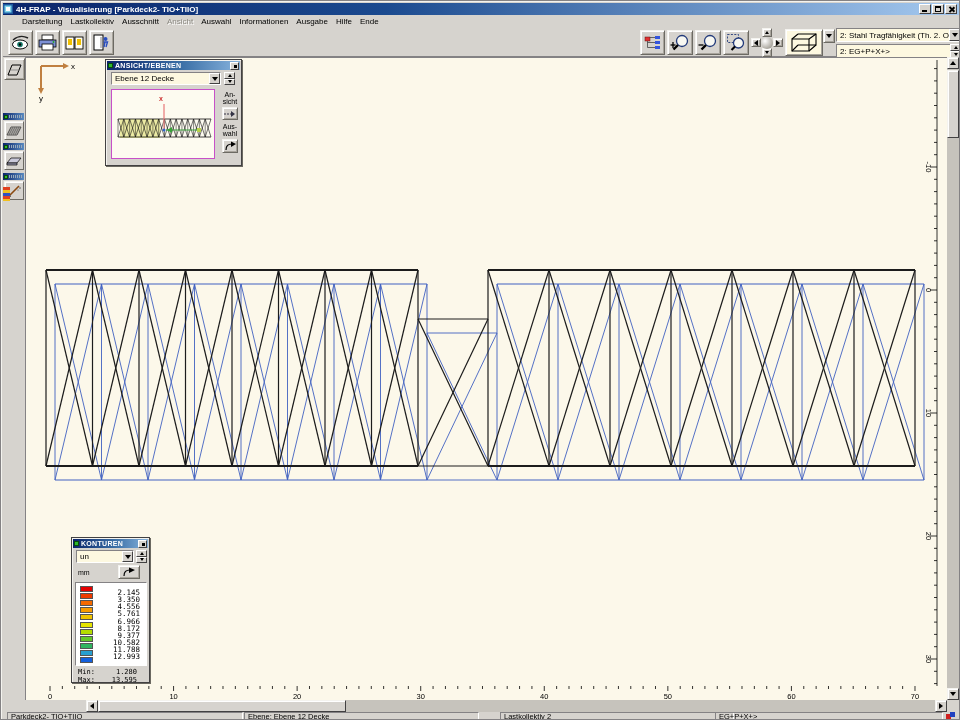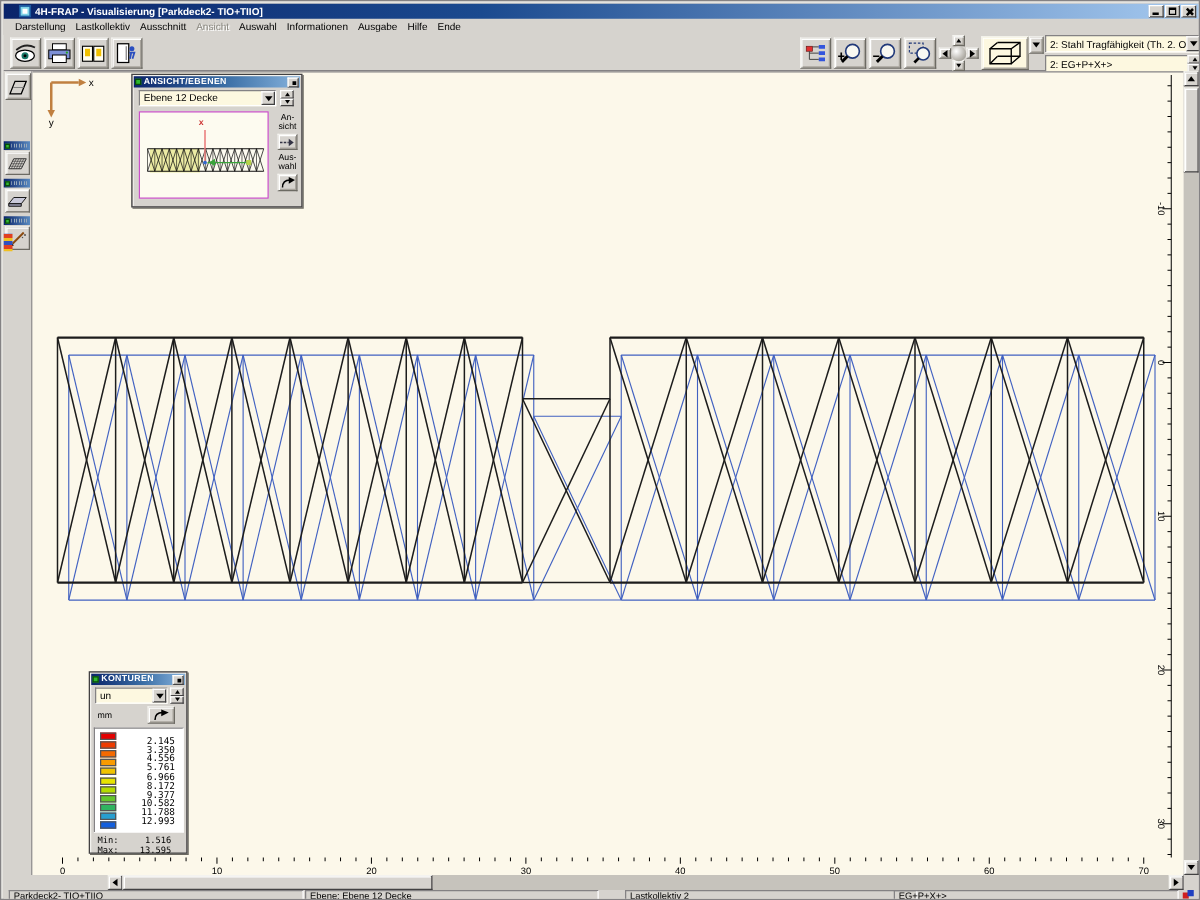--- a/index.html
+++ b/index.html
@@ -4,33 +4,33 @@
 <style>
   * { box-sizing: border-box; margin: 0; padding: 0; }
   html,body { width:960px; height:720px; overflow:hidden; }
   body { position:relative; background:#d6d3ce; font-family:"Liberation Sans",sans-serif; color:#000;
          border:1px solid #848284; box-shadow:inset 1px 1px 0 #f4f3ef; }
   .abs { position:absolute; }
 
   
   .titlebar { left:2px; top:2px; width:956px; height:12px;
     background:linear-gradient(90deg,#0a246a 0%,#1b4a8f 40%,#a6caf0 100%);
-    color:#fff; font-size:8px; font-weight:bold; display:flex; align-items:center; padding-left:12px; }
+    color:#fff; font-size:8px; font-weight:bold; display:flex; align-items:center; padding-left:0; }
   .titlebar .ttl { margin-left:3px; white-space:nowrap; }
   .cap-btns { position:absolute; right:2px; top:1px; display:flex; }
   .cap-btn { width:12px; height:10px; margin-left:1px; background:#d6d3ce;
     border:1px solid; border-color:#fff #424142 #424142 #fff; position:relative; }
   .cap-btn i { position:absolute; background:#000; }
   .g-min i { left:2px; bottom:1px; width:5px; height:2px; }
   .g-max i { left:2px; top:1px; width:6px; height:6px; background:none; border:1px solid #000; border-top-width:2px; }
   .g-cls i.a { left:5px; top:1px; width:1.5px; height:7px; transform:rotate(45deg); }
   .g-cls i.b { left:5px; top:1px; width:1.5px; height:7px; transform:rotate(-45deg); }
 
   .menubar { left:2px; top:14px; width:956px; height:12px; display:flex; align-items:center;
-    font-size:8px; padding-left:5px; }
+    font-size:8px; padding-left:15px; }
   .menu-item { padding:1px 4px; white-space:nowrap; }
   .menu-item.disabled { color:#8a8880; text-shadow:1px 1px 0 #fff; }
 
   .toolbar { left:2px; top:26px; width:956px; height:30px; border-bottom:1px solid #848284;
     box-shadow:0 1px 0 #f4f3ef; }
   .tbtn { position:absolute; background:#d6d3ce; border:1px solid; border-color:#f4f3ef #6c6a63 #6c6a63 #f4f3ef;
     box-shadow:inset 1px 1px 0 #fff, inset -1px -1px 0 #a8a49c; display:flex; align-items:center; justify-content:center; }
   .combo { position:absolute; background:#fdf8e0; border:1px solid; border-color:#848284 #fff #fff #848284;
     font-size:8px; display:flex; align-items:center; }
   .combo .txt { flex:1; padding-left:3px; white-space:nowrap; overflow:hidden; }
@@ -705,21 +705,21 @@
       <div class="legend-value" style="top: 20.3px;">4.556</div>
       <div class="legend-value" style="top: 27.4px;">5.761</div>
       <div class="legend-value" style="top: 34.5px;">6.966</div>
       <div class="legend-value" style="top: 41.6px;">8.172</div>
       <div class="legend-value" style="top: 48.7px;">9.377</div>
       <div class="legend-value" style="top: 55.8px;">10.582</div>
       <div class="legend-value" style="top: 62.9px;">11.788</div>
       <div class="legend-value" style="top: 70px;">12.993</div>
     </div>
   <div class="small-lbl mono" style="left:6px;top:131px;">Min:</div>
-  <div class="small-lbl mono" style="right:12px;top:131px;">1.516</div>
+  <div class="small-lbl mono" style="right:12px;top:131px;">1.280</div>
   <div class="small-lbl mono" style="left:6px;top:139px;">Max:</div>
   <div class="small-lbl mono" style="right:12px;top:139px;">13.595</div>
 </div>
 
 <div class="abs vscroll">
   <div class="sb-btn" style="left:0;top:0;width:12px;height:12px;">
       <div class="t-u"></div>
     </div>
   <div class="sb-thumb" style="left:0;top:13px;width:12px;height:68px;"></div>
   <div class="sb-btn" style="left:0;top:631px;width:12px;height:12px;">

